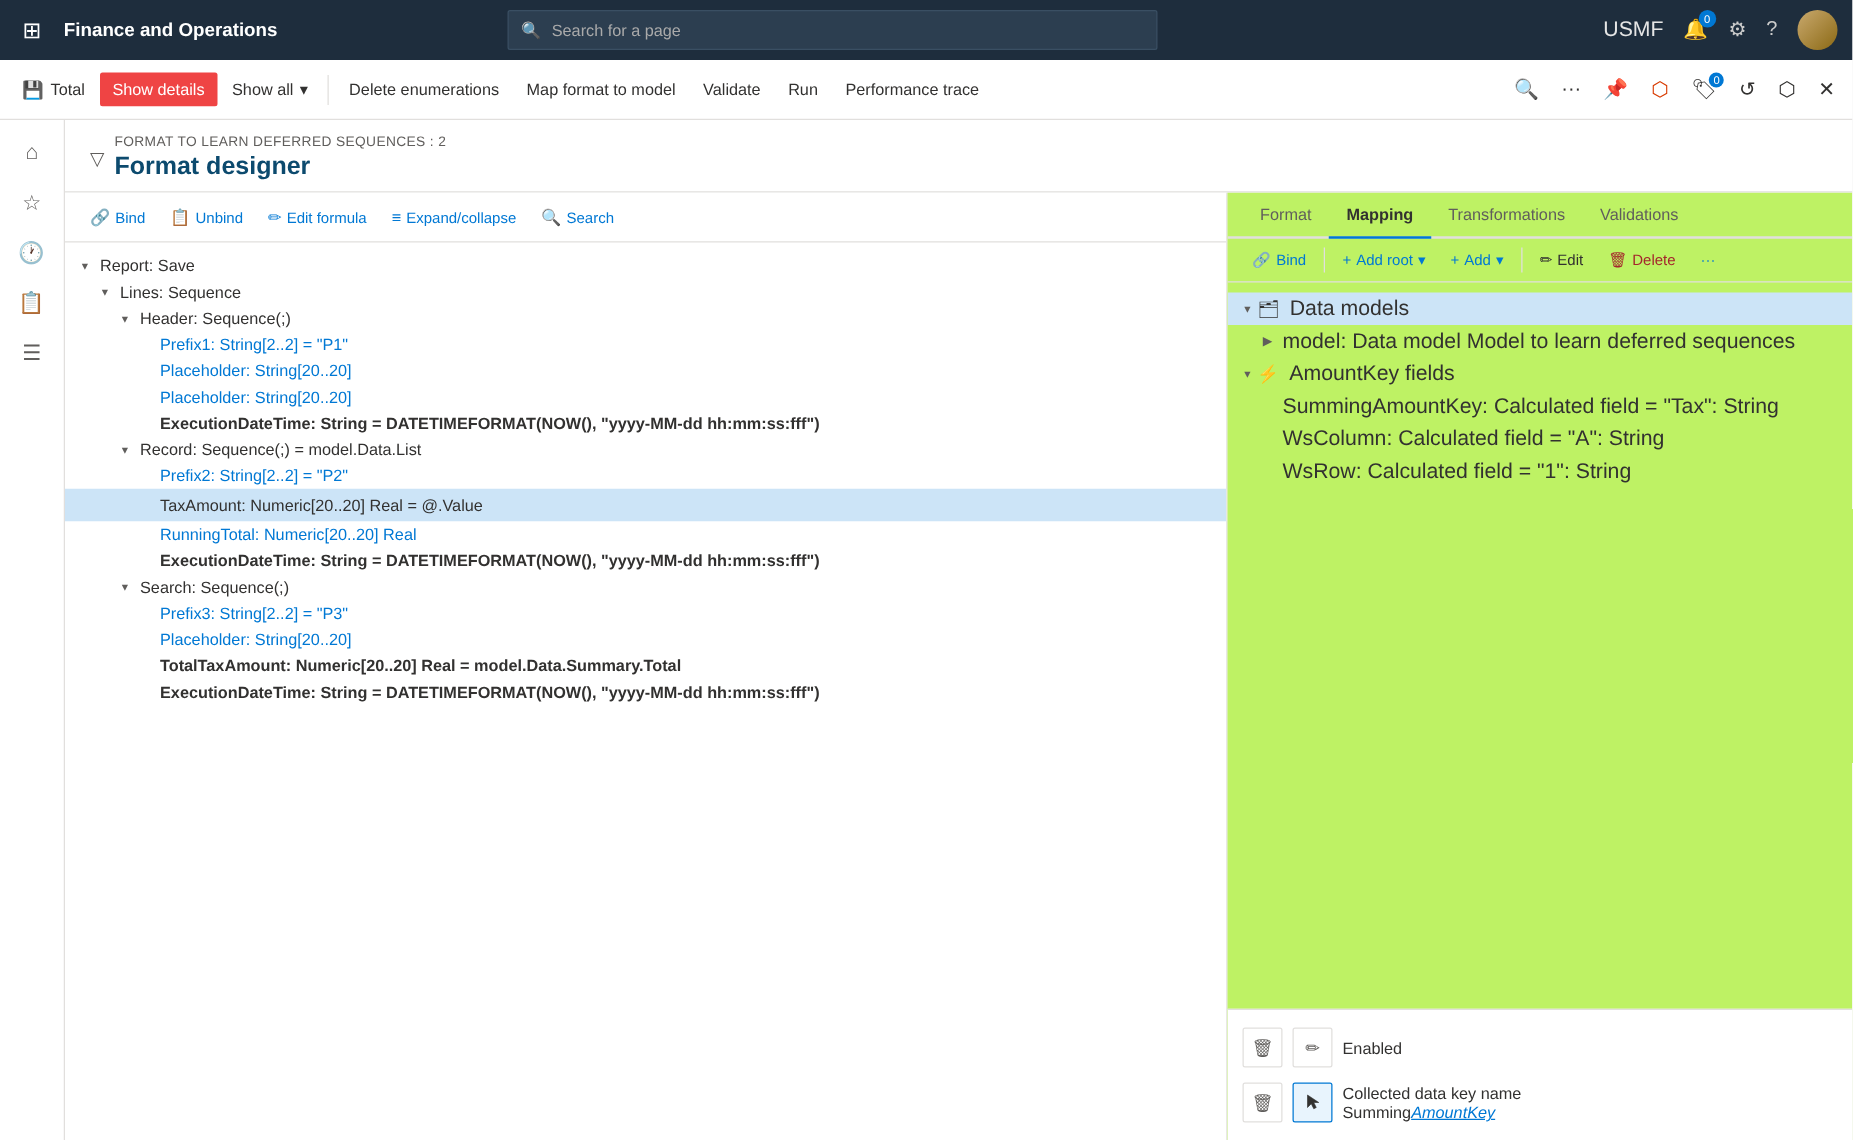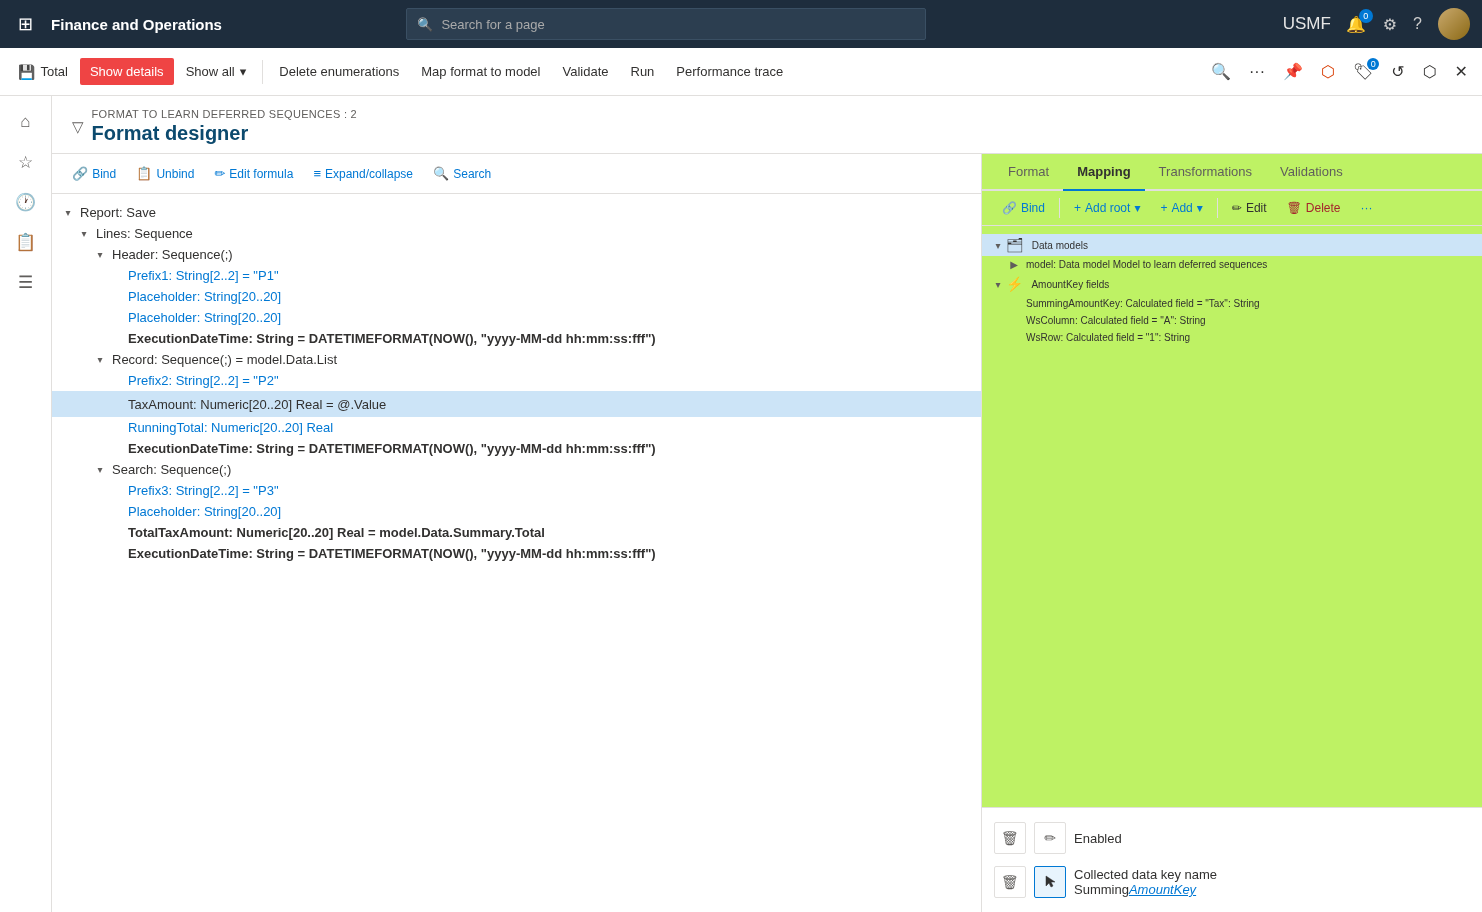--- a/index.html
+++ b/index.html
@@ -327,21 +327,21 @@
     .map-item.highlighted { background: #cce4f7; }
 
     .map-arrow {
       display: inline-block;
       width: 16px;
       text-align: center;
       font-size: 10px;
       color: #605e5c;
     }
     .map-label {
-      font-size: 10px;
+      font-size: 17px;
       color: #323130;
       padding: 0 4px;
     }
 
     
     .mapping-bottom {
       border-top: 1px solid #e1dfdd;
       padding: 8px 12px;
       background: #fff;
     }

